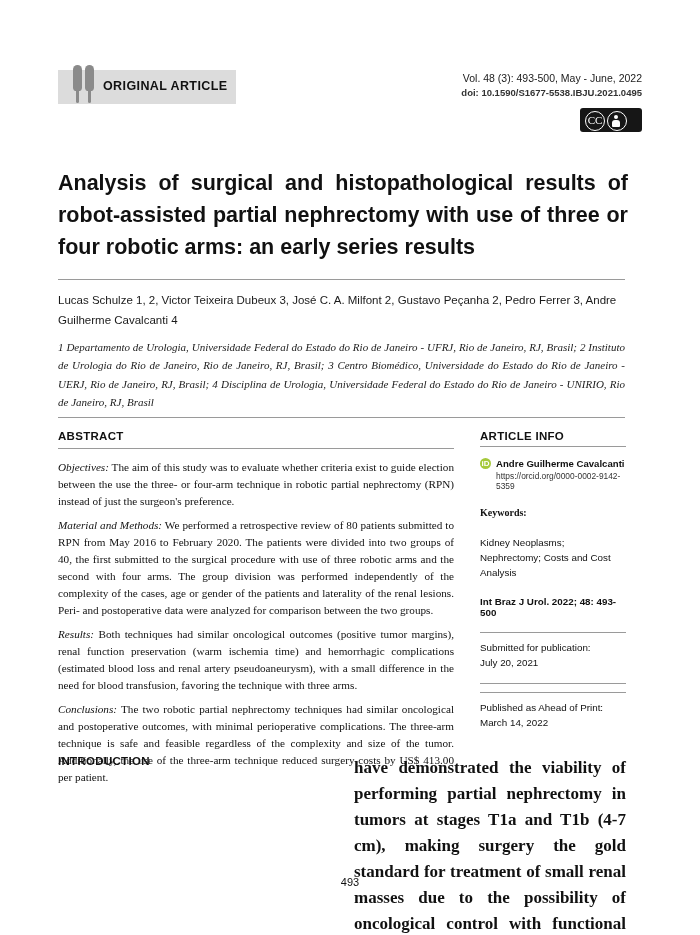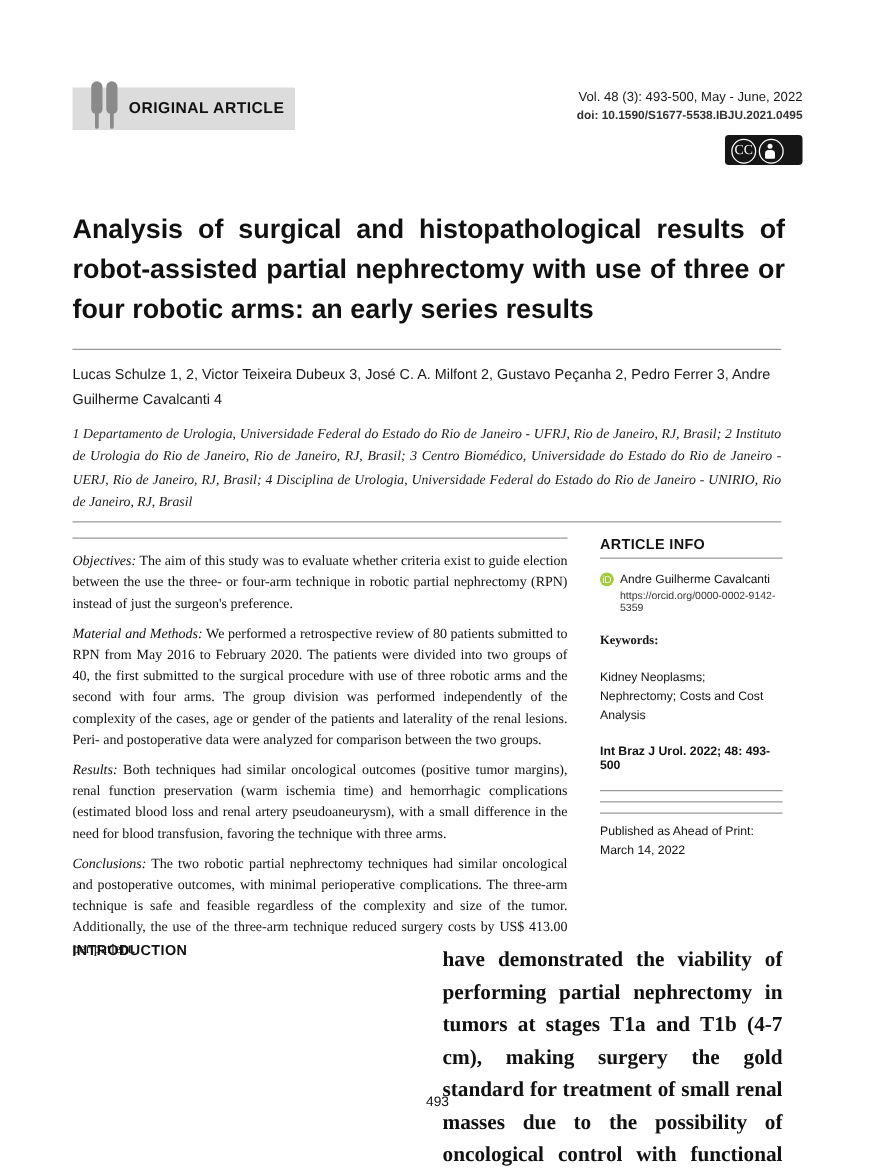--- a/index.html
+++ b/index.html
@@ -215,21 +215,21 @@
   .abstract-body p { margin: 0 0 7px 0; }
   .abstract-body i { font-style: italic; }
 
   
   .orcid-line {
     position: relative;
     padding-left: 16px;
     font-family: "Liberation Sans", sans-serif;
     font-size: 9.6px;
     color: #111;
-    font-weight: normal;
+    font-weight: bold;
     line-height: 1.4;
     margin-bottom: 1px;
   }
   .orcid-dot {
     position: absolute;
     left: 0; top: 1px;
     width: 11px; height: 11px;
     border-radius: 50%;
     background: #a5c93a;
     color: #fff;
@@ -348,20 +348,21 @@
 
   <div class="rule top"></div>
 
   <div class="authors">Lucas Schulze 1, 2, Victor Teixeira Dubeux 3, José C. A. Milfont 2, Gustavo Peçanha 2, Pedro Ferrer 3, Andre Guilherme Cavalcanti 4</div>
 
   <div class="affiliations">1 Departamento de Urologia, Universidade Federal do Estado do Rio de Janeiro - UFRJ, Rio de Janeiro, RJ, Brasil; 2 Instituto de Urologia do Rio de Janeiro, Rio de Janeiro, RJ, Brasil; 3 Centro Biomédico, Universidade do Estado do Rio de Janeiro - UERJ, Rio de Janeiro, RJ, Brasil; 4 Disciplina de Urologia, Universidade Federal do Estado do Rio de Janeiro - UNIRIO, Rio de Janeiro, RJ, Brasil</div>
 
   <div class="rule mid"></div>
 
   <div class="col-left">
+    <div class="sec-head">ABSTRACT</div>
     <div class="head-rule"></div>
     <div class="abstract-body">
       <p><i>Objectives:</i><span> The aim of this study was to evaluate whether criteria exist to guide election between the use the three- or four-arm technique in robotic partial nephrectomy (RPN) instead of just the surgeon's preference.</span></p>
       <p><i>Material and Methods:</i><span> We performed a retrospective review of 80 patients submitted to RPN from May 2016 to February 2020. The patients were divided into two groups of 40, the first submitted to the surgical procedure with use of three robotic arms and the second with four arms. The group division was performed independently of the complexity of the cases, age or gender of the patients and laterality of the renal lesions. Peri- and postoperative data were analyzed for comparison between the two groups.</span></p>
       <p><i>Results:</i><span> Both techniques had similar oncological outcomes (positive tumor margins), renal function preservation (warm ischemia time) and hemorrhagic complications (estimated blood loss and renal artery pseudoaneurysm), with a small difference in the need for blood transfusion, favoring the technique with three arms.</span></p>
       <p><i>Conclusions:</i><span> The two robotic partial nephrectomy techniques had similar oncological and postoperative outcomes, with minimal perioperative complications. The three-arm technique is safe and feasible regardless of the complexity and size of the tumor. Additionally, the use of the three-arm technique reduced surgery costs by US$ 413.00 per patient.</span></p>
     </div>
   </div>
 
   <div class="col-right">
@@ -373,20 +374,24 @@
       <span>Andre Guilherme Cavalcanti</span>
     </div>
     <div class="orcid-url">https://orcid.org/0000-0002-9142-5359</div>
 
     <div class="kw-head">Keywords:</div>
     <div class="kw-body">Kidney Neoplasms; Nephrectomy; Costs and Cost Analysis</div>
 
     <div class="cite">Int Braz J Urol. 2022; 48: 493-500</div>
 
     <div class="rt-rule"></div>
+    <div class="rt-block">
+      <div>Submitted for publication:</div>
+      <div>July 20, 2021</div>
+    </div>
 
     <div class="rt-rule"></div>
 
     <div class="rt-rule"></div>
     <div class="rt-block">
       <div>Published as Ahead of Print:</div>
       <div>March 14, 2022</div>
     </div>
   </div>
 

